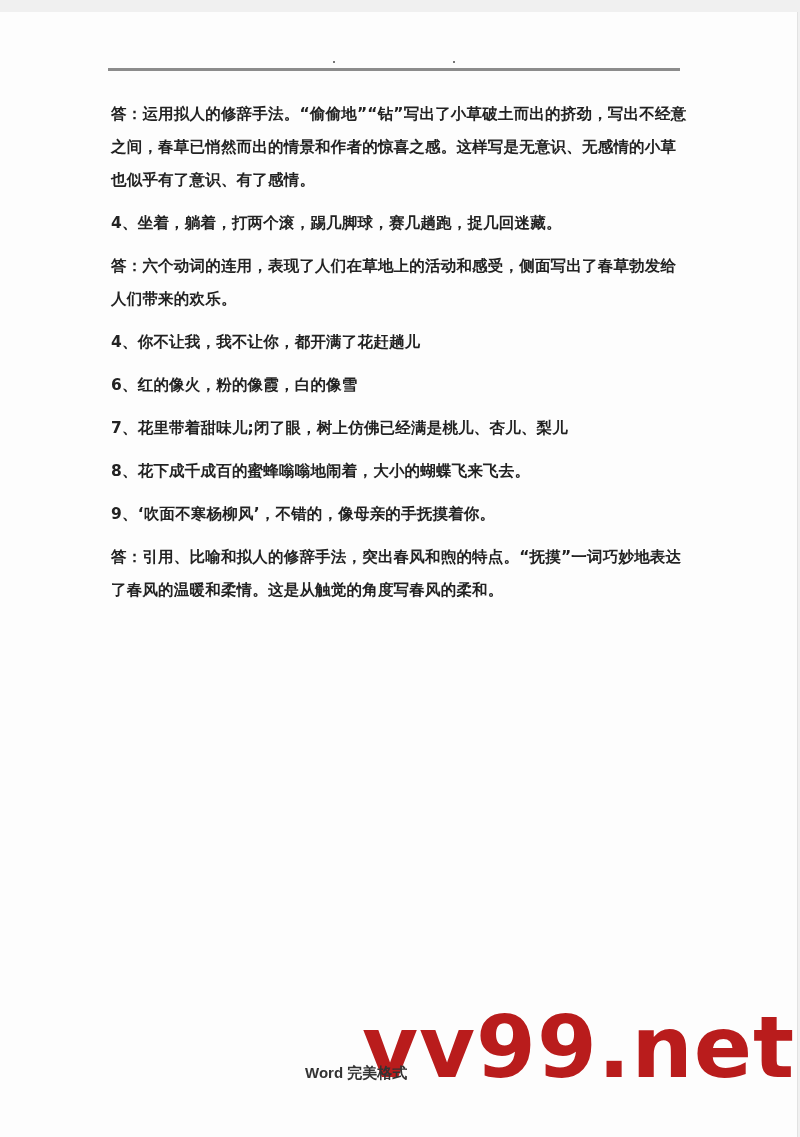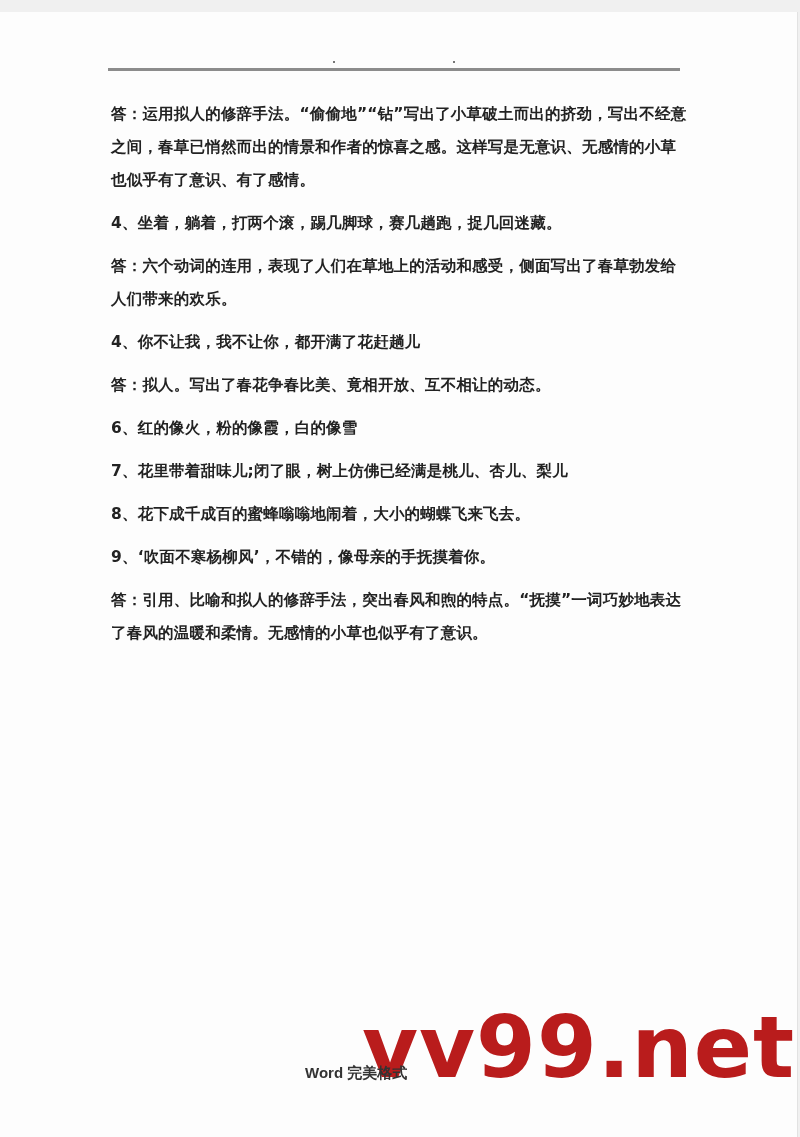--- a/index.html
+++ b/index.html
@@ -56,23 +56,22 @@
 <div class="page">
   <div class="header-dot" style="left:333px"></div>
   <div class="header-dot" style="left:453px"></div>
   <div class="header-rule"></div>
 
   <div class="content">
     <p class="a">答：运用拟人的修辞手法。“偷偷地”“钻”写出了小草破土而出的挤劲，写出不经意之间，春草已悄然而出的情景和作者的惊喜之感。这样写是无意识、无感情的小草也似乎有了意识、有了感情。</p>
     <p class="q">4、坐着，躺着，打两个滚，踢几脚球，赛几趟跑，捉几回迷藏。</p>
     <p class="a">答：六个动词的连用，表现了人们在草地上的活动和感受，侧面写出了春草勃发给人们带来的欢乐。</p>
     <p class="q">4、你不让我，我不让你，都开满了花赶趟儿</p>
-    <p class="a">答：拟人。写出了春花争春比美、竟相开放、互不相让的动态。</p>
     <p class="q">6、红的像火，粉的像霞，白的像雪</p>
     <p class="q">7、花里带着甜味儿;闭了眼，树上仿佛已经满是桃儿、杏儿、梨儿</p>
     <p class="q">8、花下成千成百的蜜蜂嗡嗡地闹着，大小的蝴蝶飞来飞去。</p>
     <p class="q">9、‘吹面不寒杨柳风’，不错的，像母亲的手抚摸着你。</p>
-    <p class="a">答：引用、比喻和拟人的修辞手法，突出春风和煦的特点。“抚摸”一词巧妙地表达了春风的温暖和柔情。无感情的小草也似乎有了意识。</p>
+    <p class="a">答：引用、比喻和拟人的修辞手法，突出春风和煦的特点。“抚摸”一词巧妙地表达了春风的温暖和柔情。这是从触觉的角度写春风的柔和。</p>
   </div>
 
   <div class="watermark">vv99.net</div>
   <div class="footer">Word 完美格式</div>
 </div>
 
 </body></html>

